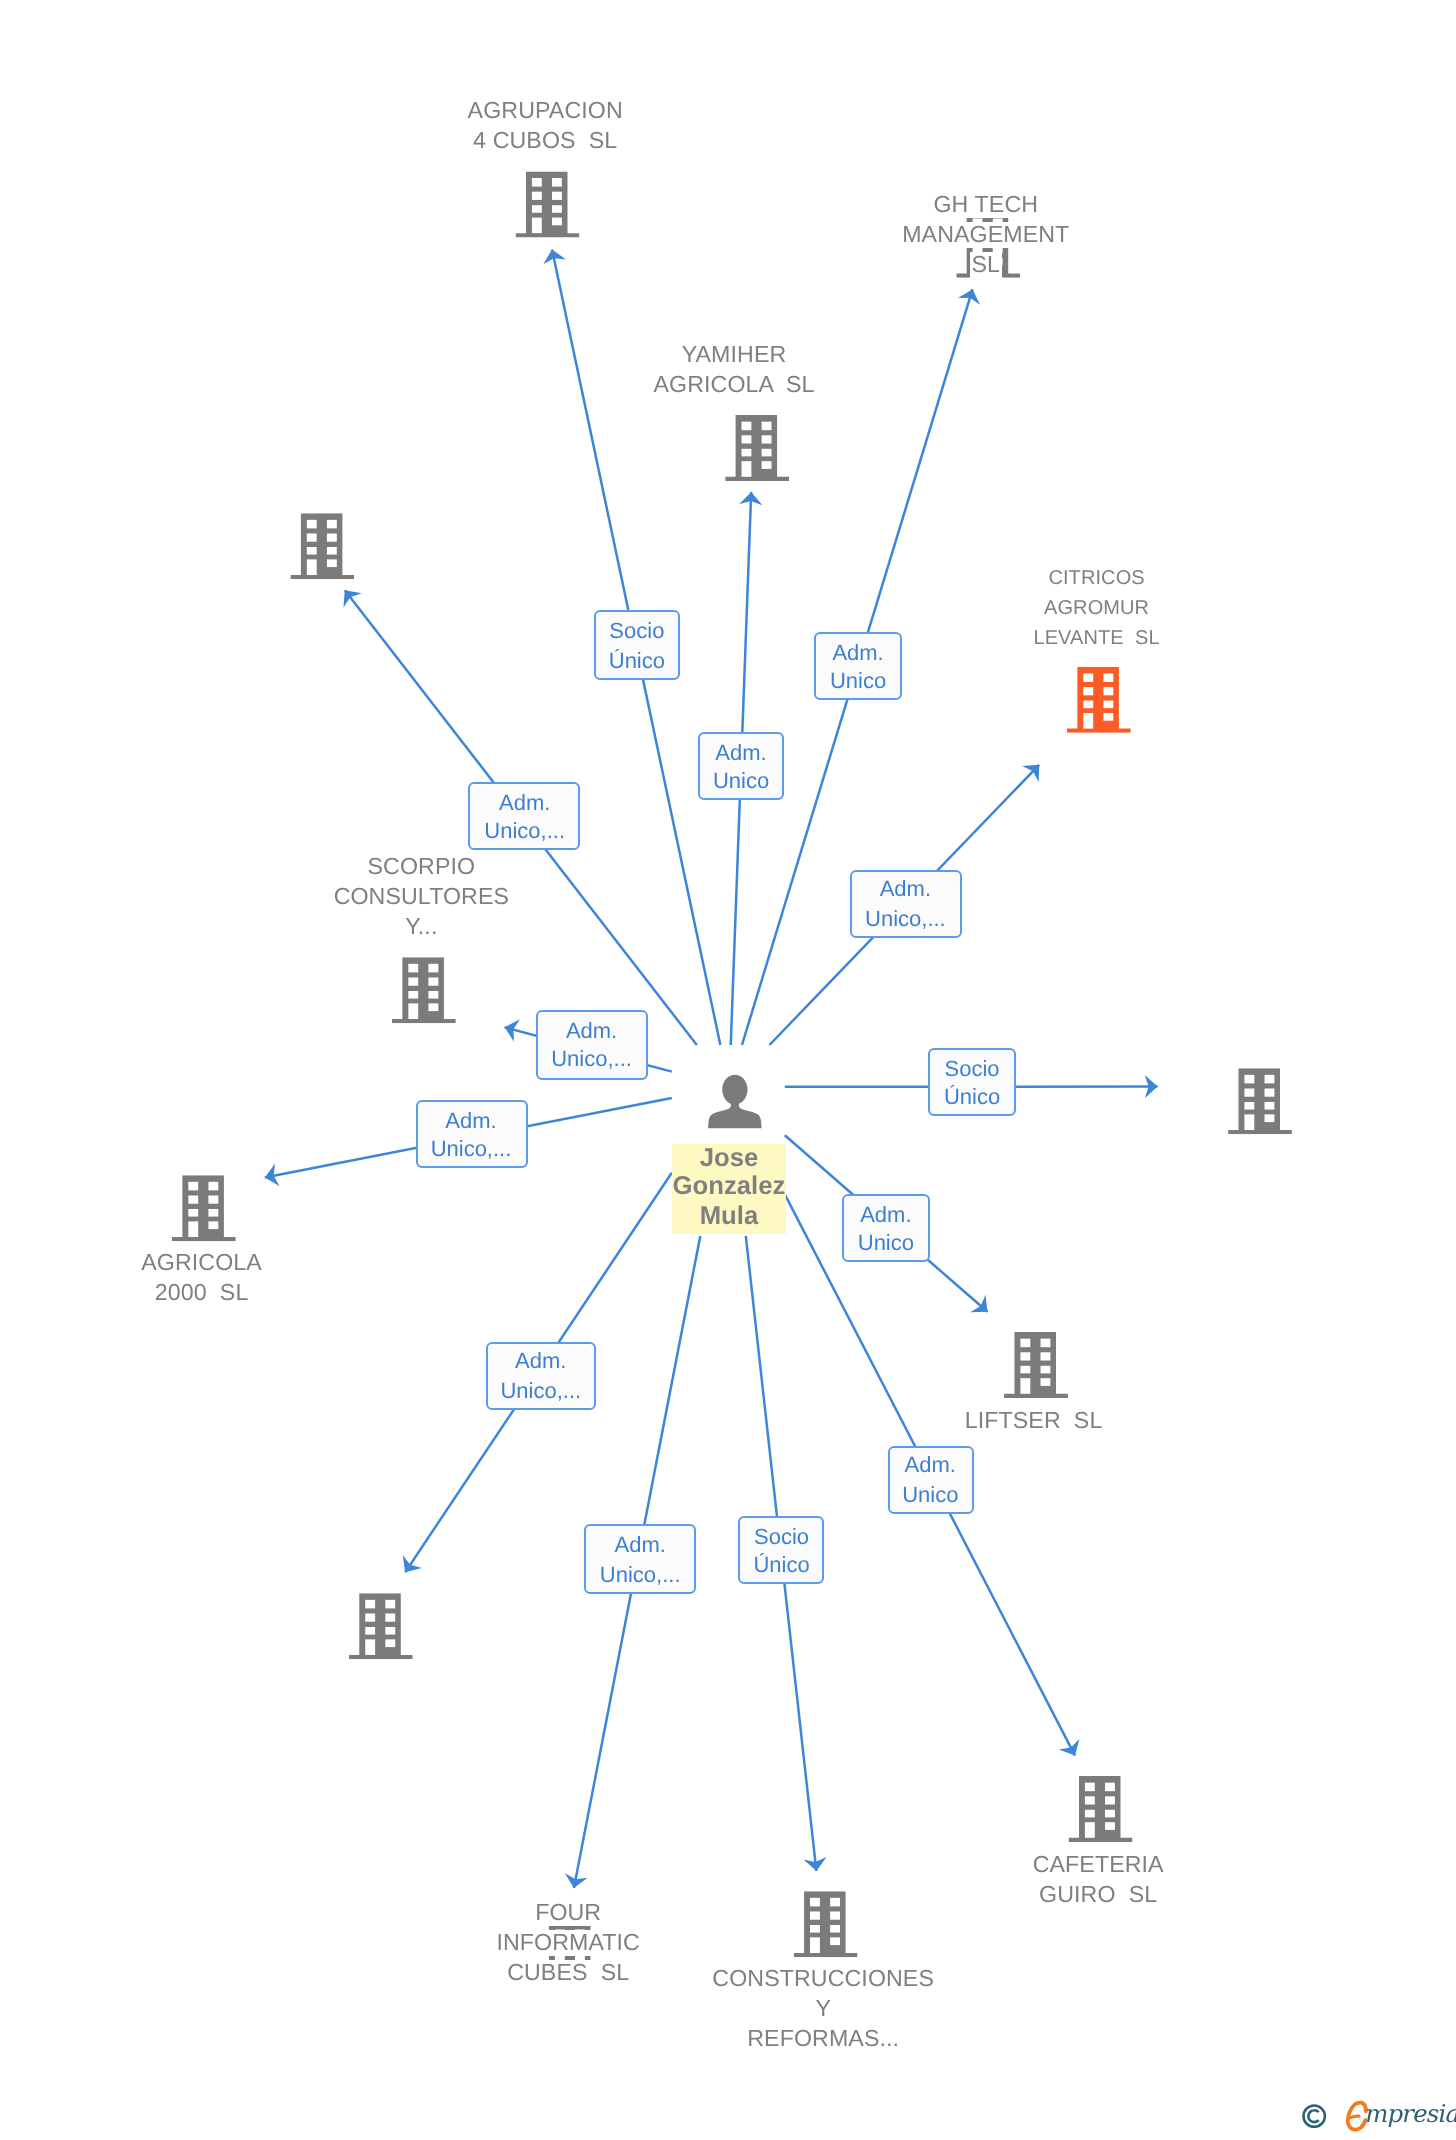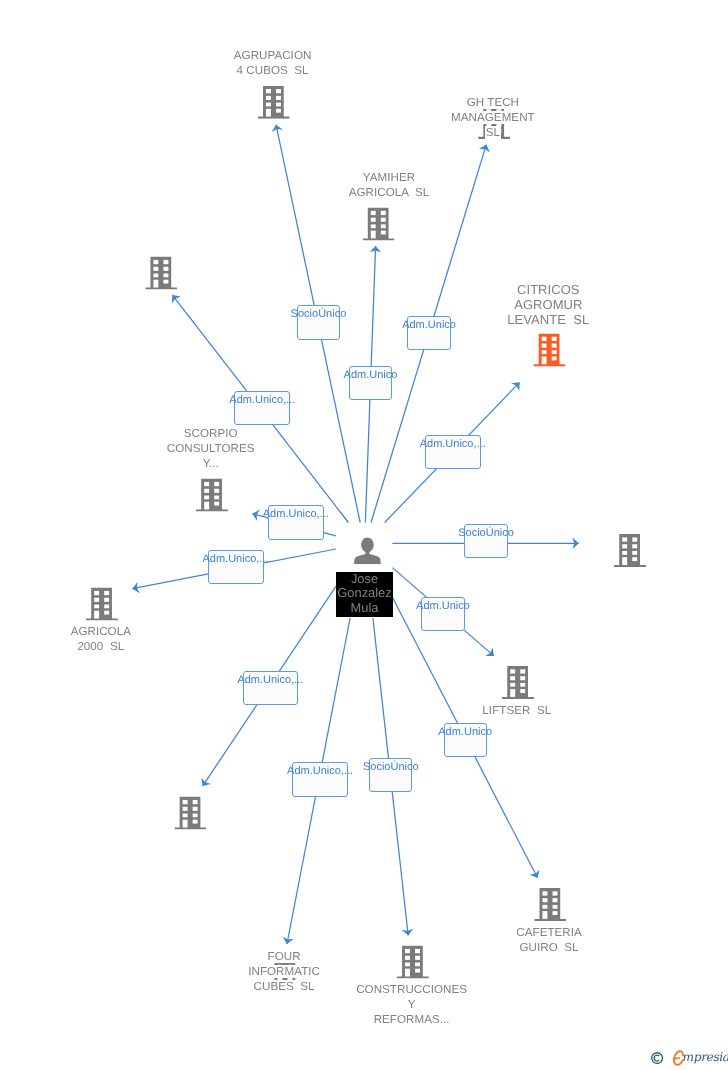--- a/index.html
+++ b/index.html
@@ -7,28 +7,28 @@
   body{width:728px;height:1070px;position:relative;overflow:hidden;
        font-family:"Liberation Sans",sans-serif;-webkit-font-smoothing:antialiased;text-rendering:geometricPrecision;}
   #stage{position:absolute;left:0;top:0;width:728px;height:1070px;}
   svg.graph{position:absolute;left:0;top:0;display:block;}
   .edge{stroke:#3d85d8;stroke-width:1.25;fill:none;}
   .bicon{fill:#7b7b7b;}
   .bicon-hl{fill:#fb5c26;}
   .picon{fill:#7b7b7b;}
   .nodelabel{position:absolute;width:180px;text-align:center;font-size:11.6px;line-height:15.1px;
              color:#808080;letter-spacing:0.05px;white-space:pre;}
-  .nodelabel.hl{font-size:13px;line-height:15.1px;}
+  .nodelabel.hl{font-size:10px;line-height:15.1px;}
   .nodelabel > div{display:block;}
   .nodelabel > div > span{background:#fff;padding:0 1px;box-decoration-break:clone;}
   .centerlabel{position:absolute;text-align:center;font-size:12.85px;line-height:14.55px;
-             color:#808080;background:#000000;}
+             color:#808080;background:#fef9c3;font-weight:bold;}
   .relbox{position:absolute;box-sizing:border-box;border:1.4px solid #5a9bec;border-radius:3px;
           background:#fbfbfb;color:#3d7fd1;font-size:11px;line-height:14.2px;text-align:center;
-          display:flex;justify-content:center;}
+          display:flex;flex-direction:column;justify-content:center;}
   .relbox > div{position:relative;top:1px;}
   #footer{position:absolute;left:650px;top:1047px;width:78px;height:20px;}
   #footer .cmark{position:absolute;left:1.2px;top:5.0px;}
   #footer .swashE{position:absolute;left:21.0px;top:3.1px;}
   #footer .brand{position:absolute;left:32.6px;top:0px;font-family:"DejaVu Serif",serif;
        font-style:italic;font-size:12.2px;line-height:20px;color:#2b6172;letter-spacing:-0.4px;}
 </style>
 </head>
 <body>
 
@@ -86,21 +86,21 @@
 <use href="#bldg" class="bicon" x="502.05" y="666.0" width="31.9" height="33.0"></use>
 <use href="#bldg" class="bicon" x="174.45" y="796.6" width="31.9" height="33.0"></use>
 <use href="#bldg" class="bicon" x="534.3" y="888.0" width="31.9" height="33.0"></use>
 <use href="#bldg" class="bicon" x="396.85" y="945.6" width="31.9" height="33.0"></use>
 <use href="#bldg" class="bicon" x="269.3" y="954.6" width="31.9" height="33.0"></use>
 </g>
 <use href="#person" class="picon" x="354.0" y="537.31" width="26.88" height="26.88"></use>
 </svg>
 <div class="nodelabel" style="left:182.6px;top:48.2px;"><div><span>AGRUPACION</span></div><div><span>4 CUBOS  SL</span></div></div>
 <div class="nodelabel" style="left:402.9px;top:53.3px;margin-top:42px;"><div><span>GH TECH</span></div><div><span>MANAGEMENT</span></div><div><span>SL</span></div></div>
-<div class="nodelabel" style="left:299px;top:170.0px;"><div><span>YAMIHER</span></div><div><span>AGRICOLA  SL</span></div></div>
+<div class="nodelabel" style="left:277px;top:170.0px;"><div><span>YAMIHER</span></div><div><span>AGRICOLA  SL</span></div></div>
 <div class="nodelabel hl" style="left:458.3px;top:281.8px;"><div><span>CITRICOS</span></div><div><span>AGROMUR</span></div><div><span>LEVANTE  SL</span></div></div>
 <div class="nodelabel" style="left:120.7px;top:426.0px;"><div><span>SCORPIO</span></div><div><span>CONSULTORES</span></div><div><span>Y...</span></div></div>
 <div class="nodelabel" style="left:10.8px;top:624.3px;"><div><span>AGRICOLA</span></div><div><span>2000  SL</span></div></div>
 <div class="nodelabel" style="left:426.8px;top:702.7px;"><div><span>LIFTSER  SL</span></div></div>
 <div class="nodelabel" style="left:459.1px;top:924.7px;"><div><span>CAFETERIA</span></div><div><span>GUIRO  SL</span></div></div>
 <div class="nodelabel" style="left:321.6px;top:982.3px;"><div><span>CONSTRUCCIONES</span></div><div><span>Y</span></div><div><span>REFORMAS...</span></div></div>
 <div class="nodelabel" style="left:194.1px;top:949px;"><div><span>FOUR</span></div><div><span>INFORMATIC</span></div><div><span>CUBES  SL</span></div></div>
 <div class="centerlabel" style="left:336.0px;top:571.8px;width:57.0px;height:45.6px;">
       <div>Jose</div>
       <div>Gonzalez</div>

